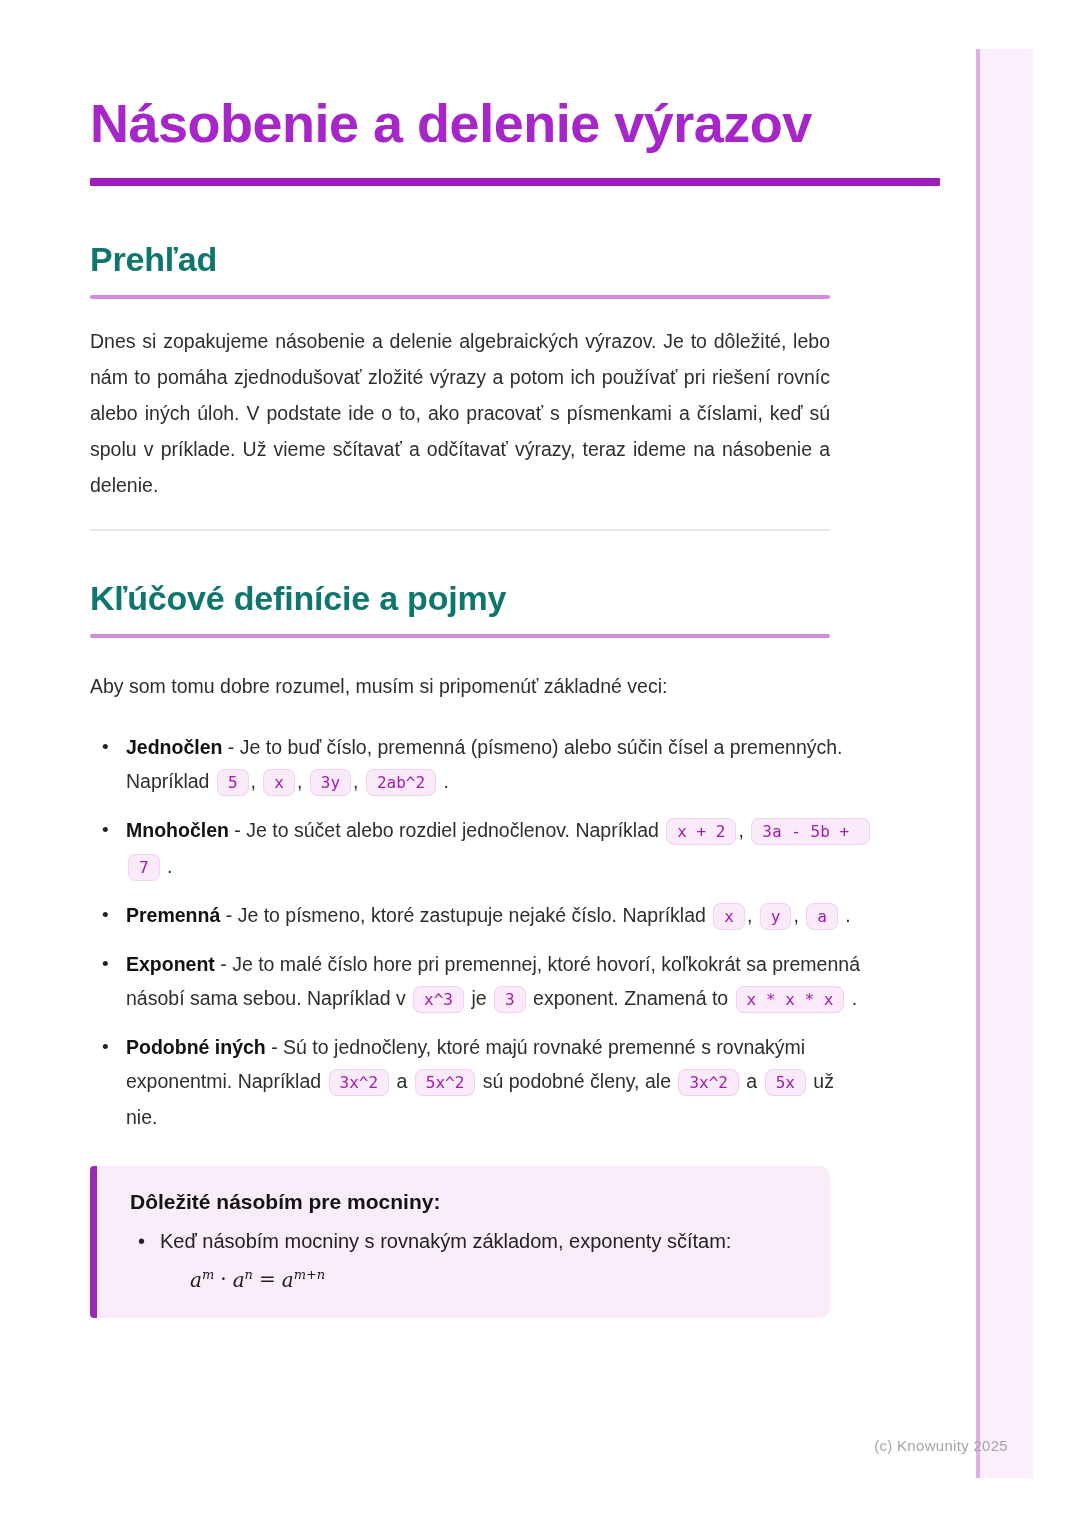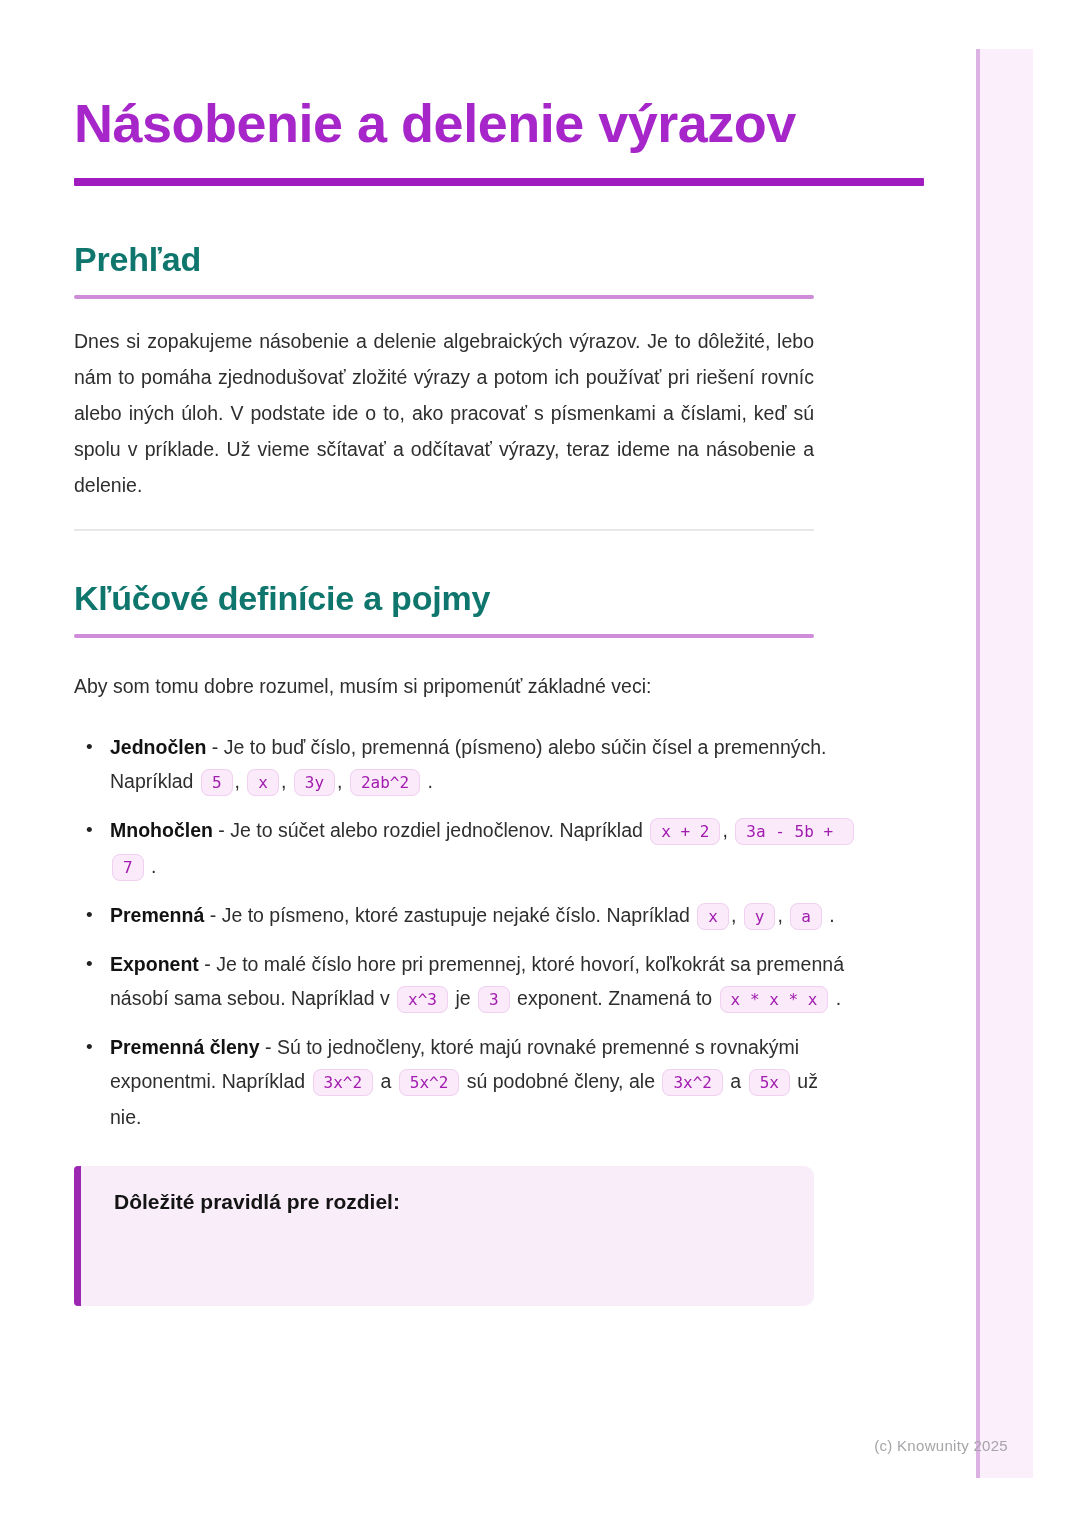--- a/index.html
+++ b/index.html
@@ -8,21 +8,21 @@
     font-family:"Liberation Sans",sans-serif;color:#2e2e2e;overflow:hidden;
   }
   .side-strip{
     position:absolute;left:976px;top:49px;width:57px;height:1429px;
     box-sizing:border-box;background:#faeffb;border-left:4px solid #dcb1e3;
   }
   .copyright{
     position:absolute;top:1437px;right:72px;z-index:5;
     font-size:15px;color:#a6a4a8;letter-spacing:.3px;
   }
-  .content{position:absolute;left:74px;top:95px;width:850px;}
+  .content{position:absolute;left:90px;top:95px;width:850px;}
 
   h1.page-title{
     margin:0;font-size:54px;line-height:1.05;font-weight:bold;
     letter-spacing:-0.5px;color:#a626c9;
   }
   .title-rule{width:850px;height:8px;background:#a01cbe;margin-top:26px;border-radius:1px;}
 
   h2.section-heading{
     margin:0;font-size:34px;font-weight:bold;color:#0f766e;letter-spacing:-0.2px;
   }
@@ -90,20 +90,24 @@
 
   <h2 class="section-heading" style="margin-top:48px;">Kľúčové definície a pojmy</h2>
   <div class="heading-rule" style="margin-top:16px;"></div>
   <p class="para" style="margin-top:30px;">Aby som tomu dobre rozumel, musím si pripomenúť základné veci:</p>
 
   <ul class="def-list">
       <li><strong>Jednočlen</strong><span> - Je to buď číslo, premenná (písmeno) alebo súčin čísel a premenných. Napríklad </span><code class="chip">5</code><span>, </span><code class="chip">x</code><span>, </span><code class="chip">3y</code><span>, </span><code class="chip">2ab^2</code><span> .</span></li>
       <li><strong>Mnohočlen</strong><span> - Je to súčet alebo rozdiel jednočlenov. Napríklad </span><code class="chip">x + 2</code><span>, </span><code class="chip">3a - 5b + 7</code><span> .</span></li>
       <li><strong>Premenná</strong><span> - Je to písmeno, ktoré zastupuje nejaké číslo. Napríklad </span><code class="chip">x</code><span>, </span><code class="chip">y</code><span>, </span><code class="chip">a</code><span> .</span></li>
       <li><strong>Exponent</strong><span> - Je to malé číslo hore pri premennej, ktoré hovorí, koľkokrát sa premenná násobí sama sebou. Napríklad v </span><code class="chip">x^3</code><span> je </span><code class="chip">3</code><span> exponent. Znamená to </span><code class="chip">x * x * x</code><span> .</span></li>
-      <li><strong>Premenná členy</strong><span> - Sú to jednočleny, ktoré majú rovnaké premenné s rovnakými exponentmi. Napríklad </span><code class="chip">3x^2</code><span> a </span><code class="chip">5x^2</code><span> sú podobné členy, ale </span><code class="chip">3x^2</code><span> a </span><code class="chip">5x</code><span> už nie.</span></li>
+      <li><strong>Podobné iných</strong><span> - Sú to jednočleny, ktoré majú rovnaké premenné s rovnakými exponentmi. Napríklad </span><code class="chip">3x^2</code><span> a </span><code class="chip">5x^2</code><span> sú podobné členy, ale </span><code class="chip">3x^2</code><span> a </span><code class="chip">5x</code><span> už nie.</span></li>
     </ul>
 
   <aside class="callout">
-    <h3 class="callout-title">Dôležité pravidlá pre rozdiel:</h3>
+    <h3 class="callout-title">Dôležité násobím pre mocniny:</h3>
+    <div class="callout-item">
+      <span>Keď násobím mocniny s rovnakým základom, exponenty sčítam:</span>
+      <div class="formula"><span>a</span><sup>m</sup><span class="op">·</span><span>a</span><sup>n</sup><span class="op">=</span><span>a</span><sup>m+n</sup></div>
+    </div>
   </aside>
 
 </main>
 
 </body></html>

